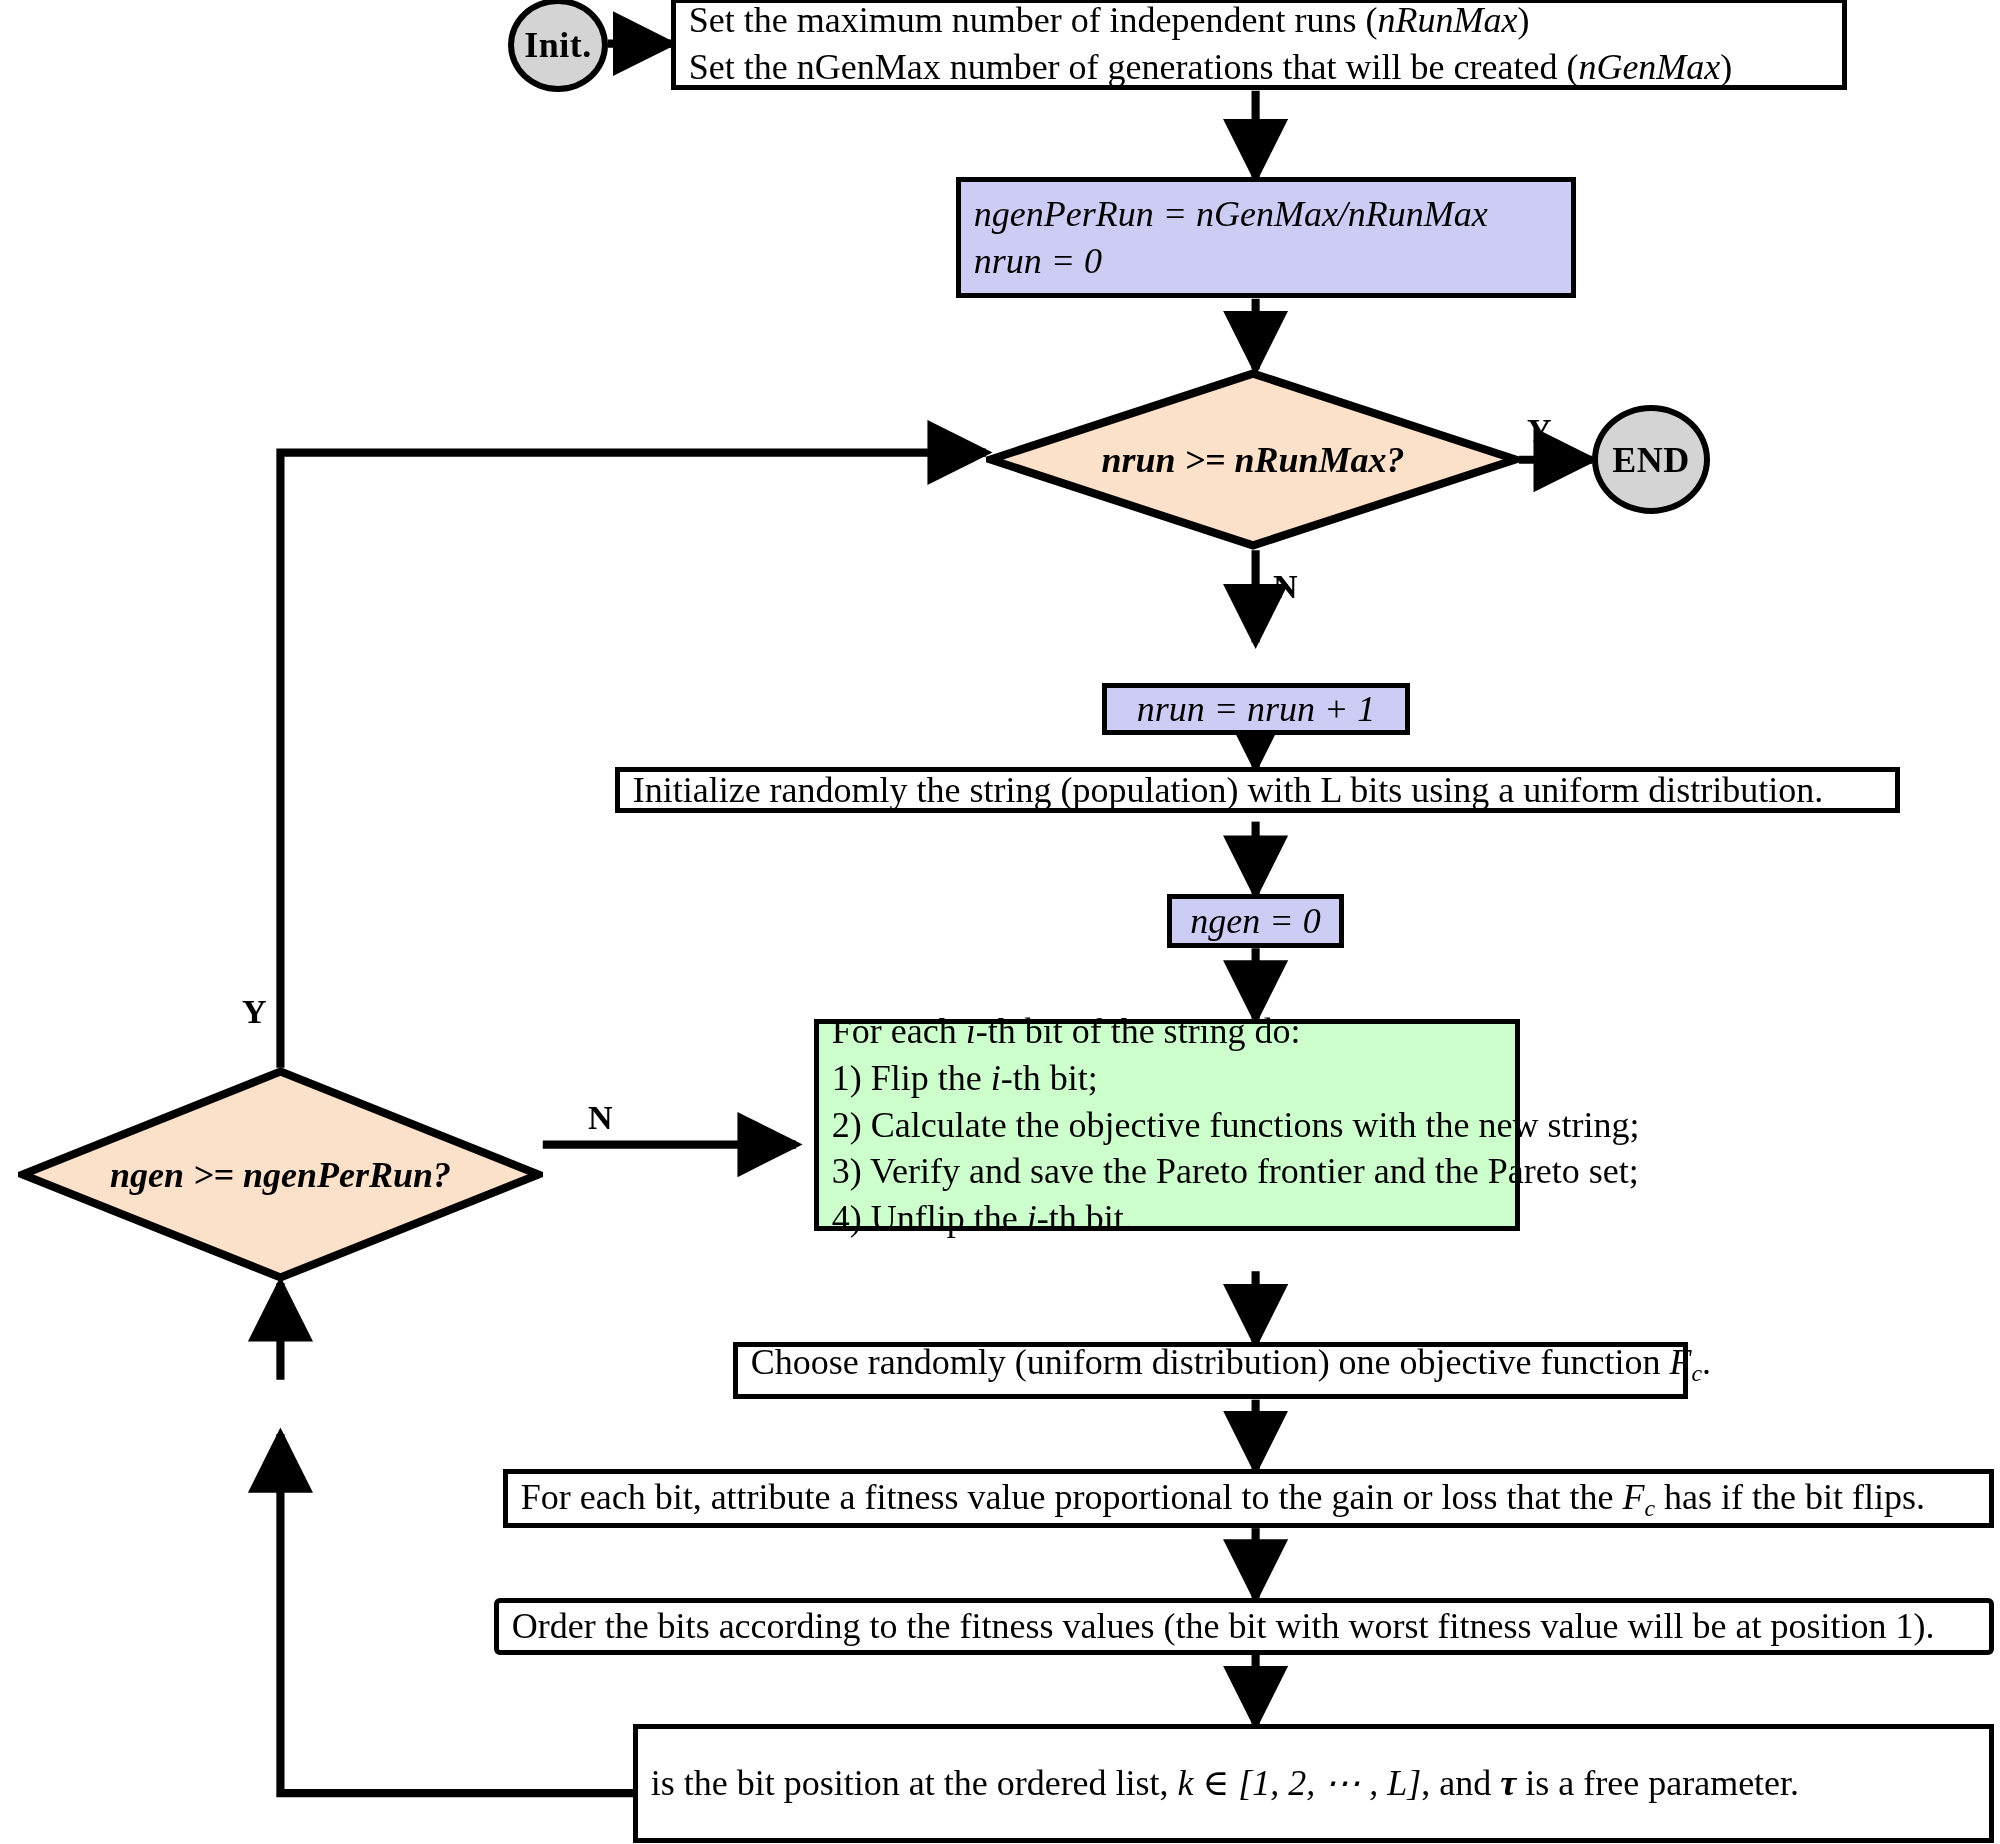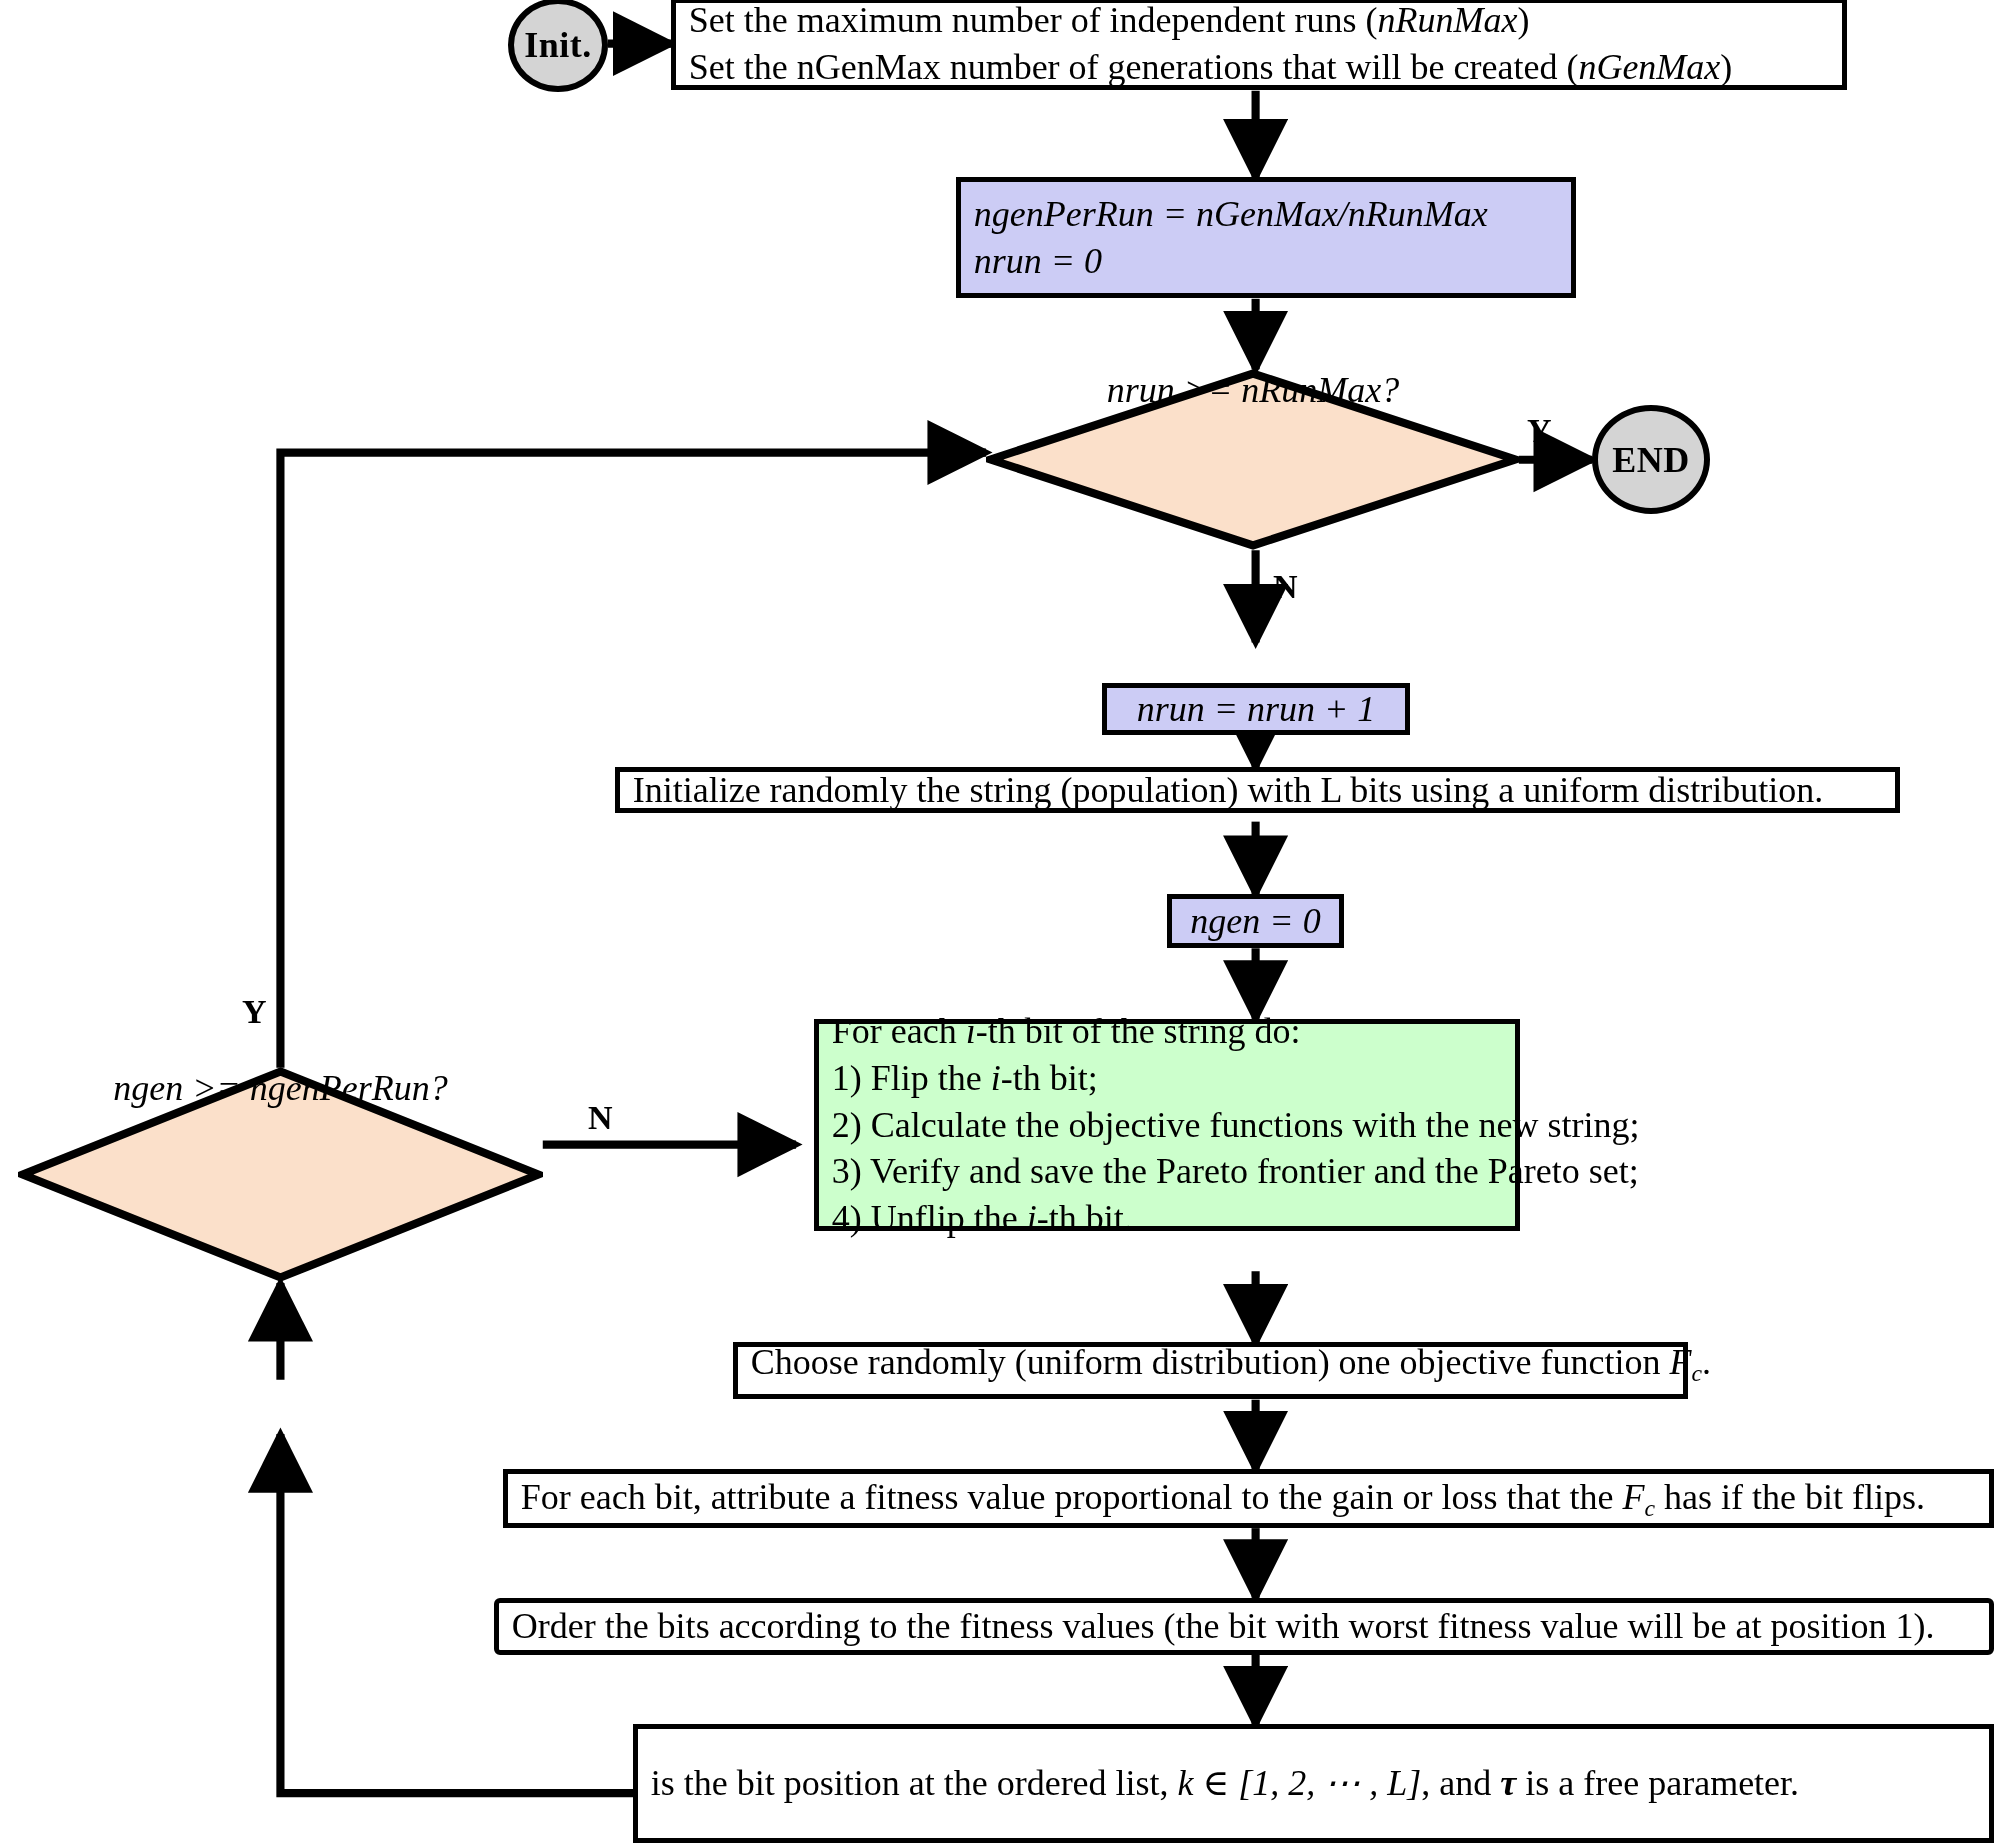--- a/index.html
+++ b/index.html
@@ -54,22 +54,23 @@
     justify-content: center;
     font-weight: bold;
     font-size: 36px;
     letter-spacing: 0.5px;
   }
 
   
   .diamond-wrap {
     position: absolute;
     display: flex;
-    align-items: flex-start;
+    align-items: center;
     justify-content: center;
+    font-weight: bold;
   }
   .diamond-wrap svg.shape {
     position: absolute;
     left: 0; top: 0;
     width: 100%; height: 100%;
   }
   .diamond-label {
     position: relative;
     z-index: 2;
     font-size: 36px;

